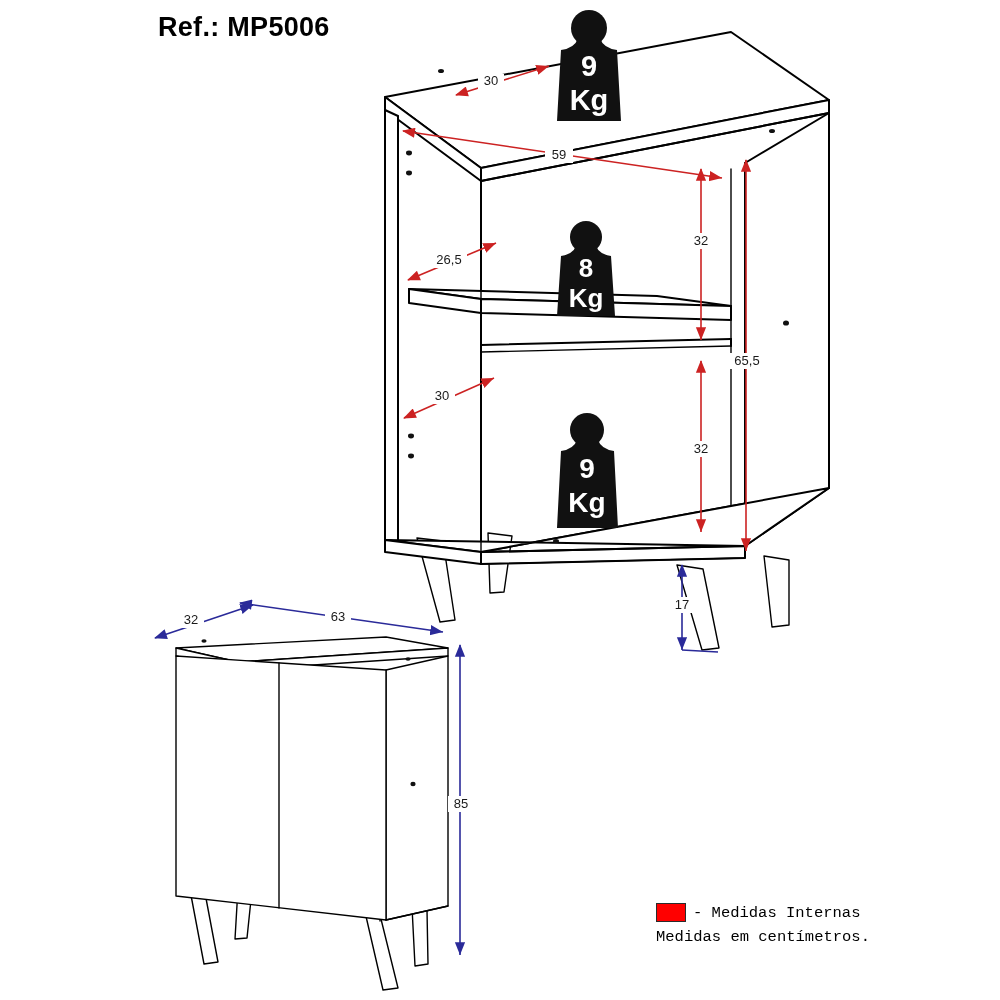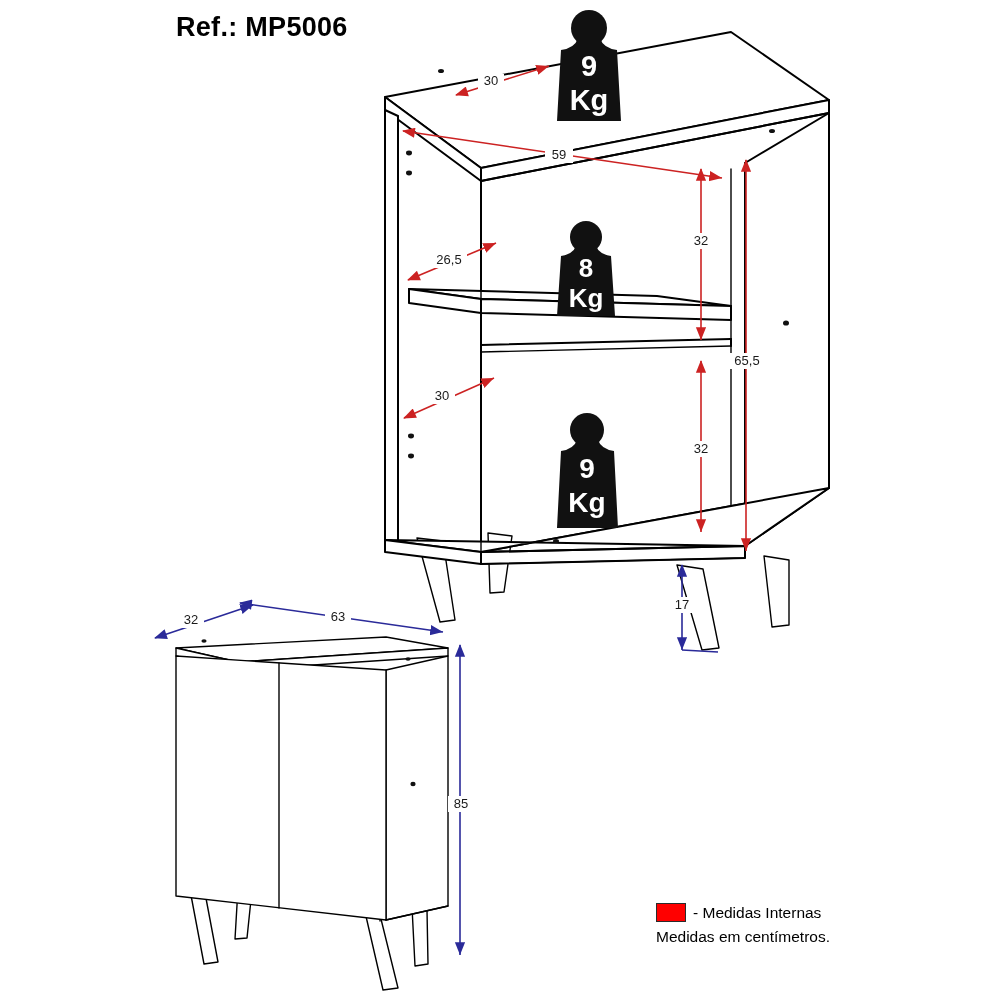--- a/index.html
+++ b/index.html
@@ -10,21 +10,21 @@
   #page {
     position: relative;
     width: 1000px;
     height: 1000px;
     background: #ffffff;
     font-family: "Liberation Sans", sans-serif;
     overflow: hidden;
   }
   #ref-title {
     position: absolute;
-    left: 176px;
+    left: 158px;
     top: 12px;
     font-size: 27px;
     font-weight: bold;
     color: #000000;
     letter-spacing: 0.3px;
     white-space: nowrap;
   }
   svg.drawing {
     position: absolute;
     left: 0;
@@ -85,20 +85,21 @@
     fill: #ffffff;
     font-family: "Liberation Sans", sans-serif;
     font-weight: bold;
     text-anchor: middle;
   }
   #legend {
     position: absolute;
     left: 656px;
     top: 903px;
     width: 330px;
+    font-family: Liberation Mono, monospace;
   }
   .legend-row {
     display: flex;
     align-items: center;
     margin-bottom: 6px;
   }
   .swatch {
     width: 30px;
     height: 19px;
     border: 1.5px solid #2b2b2b;

